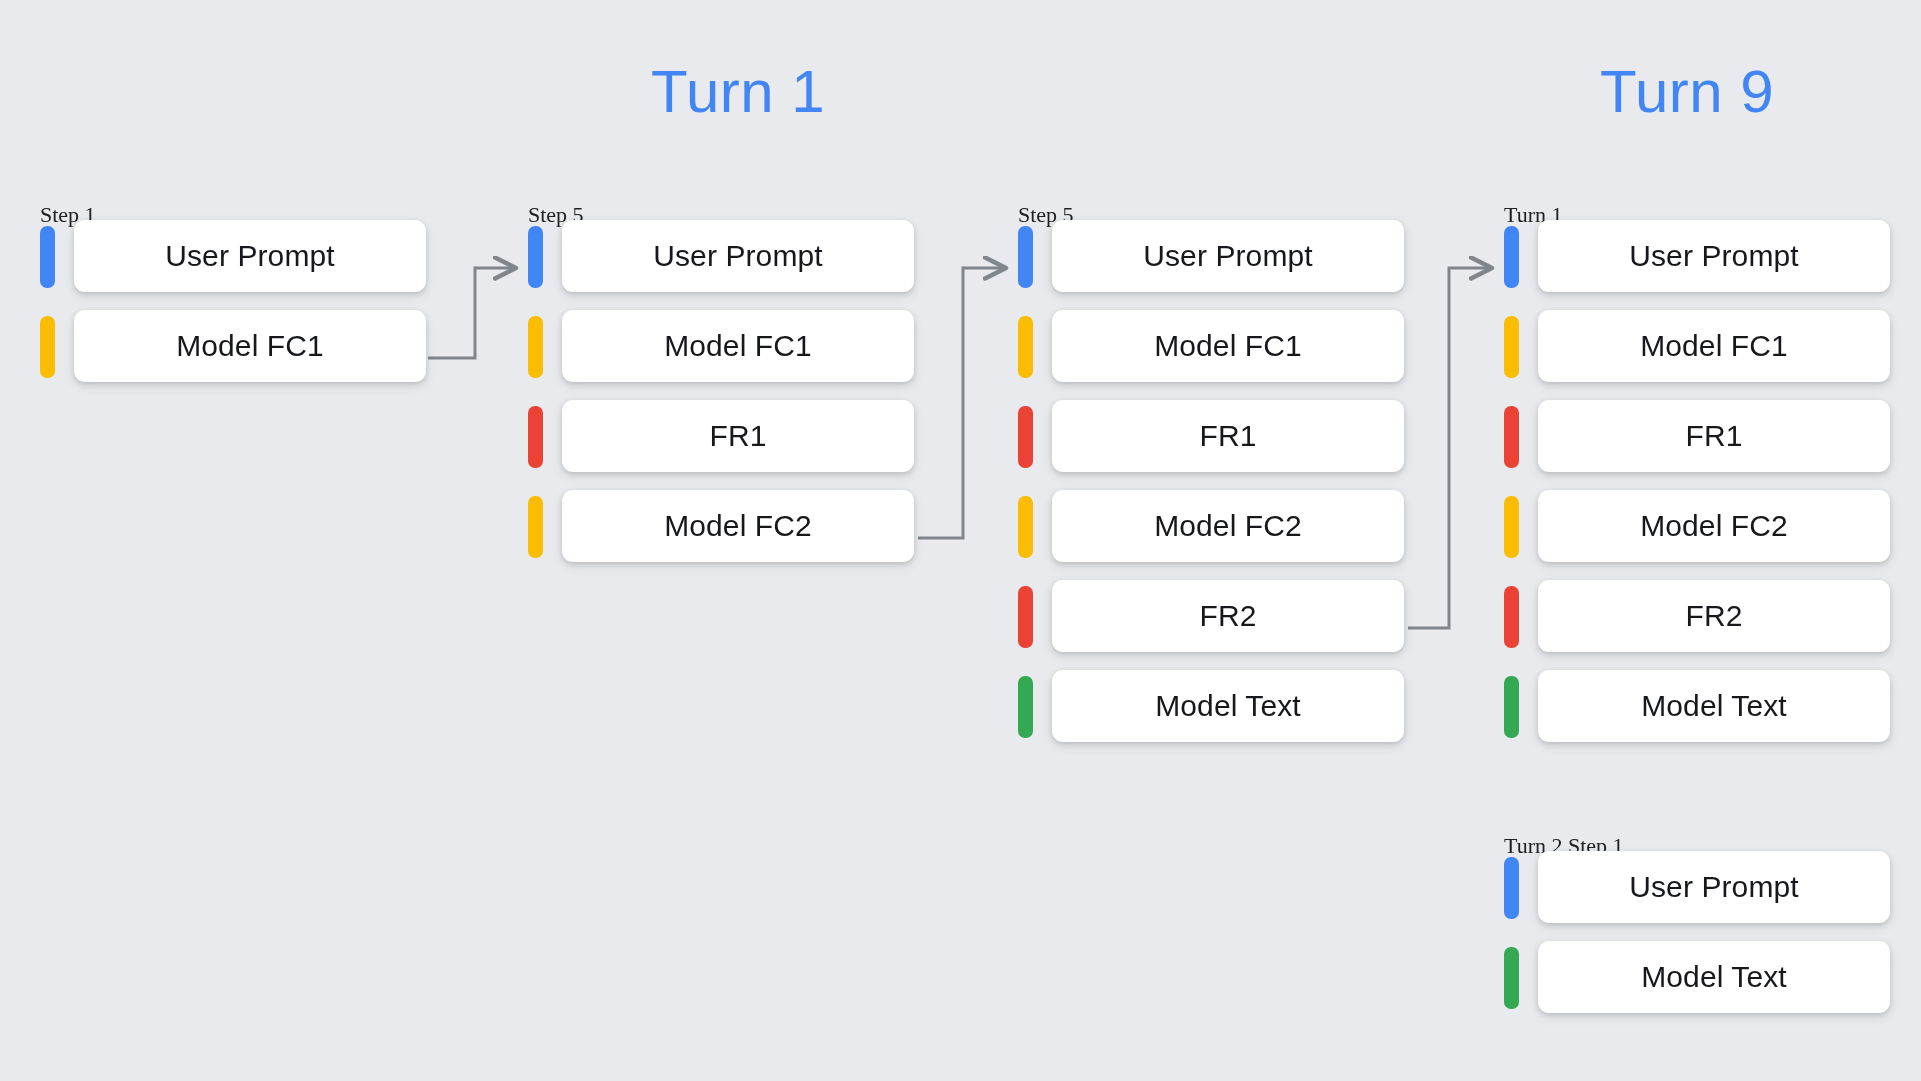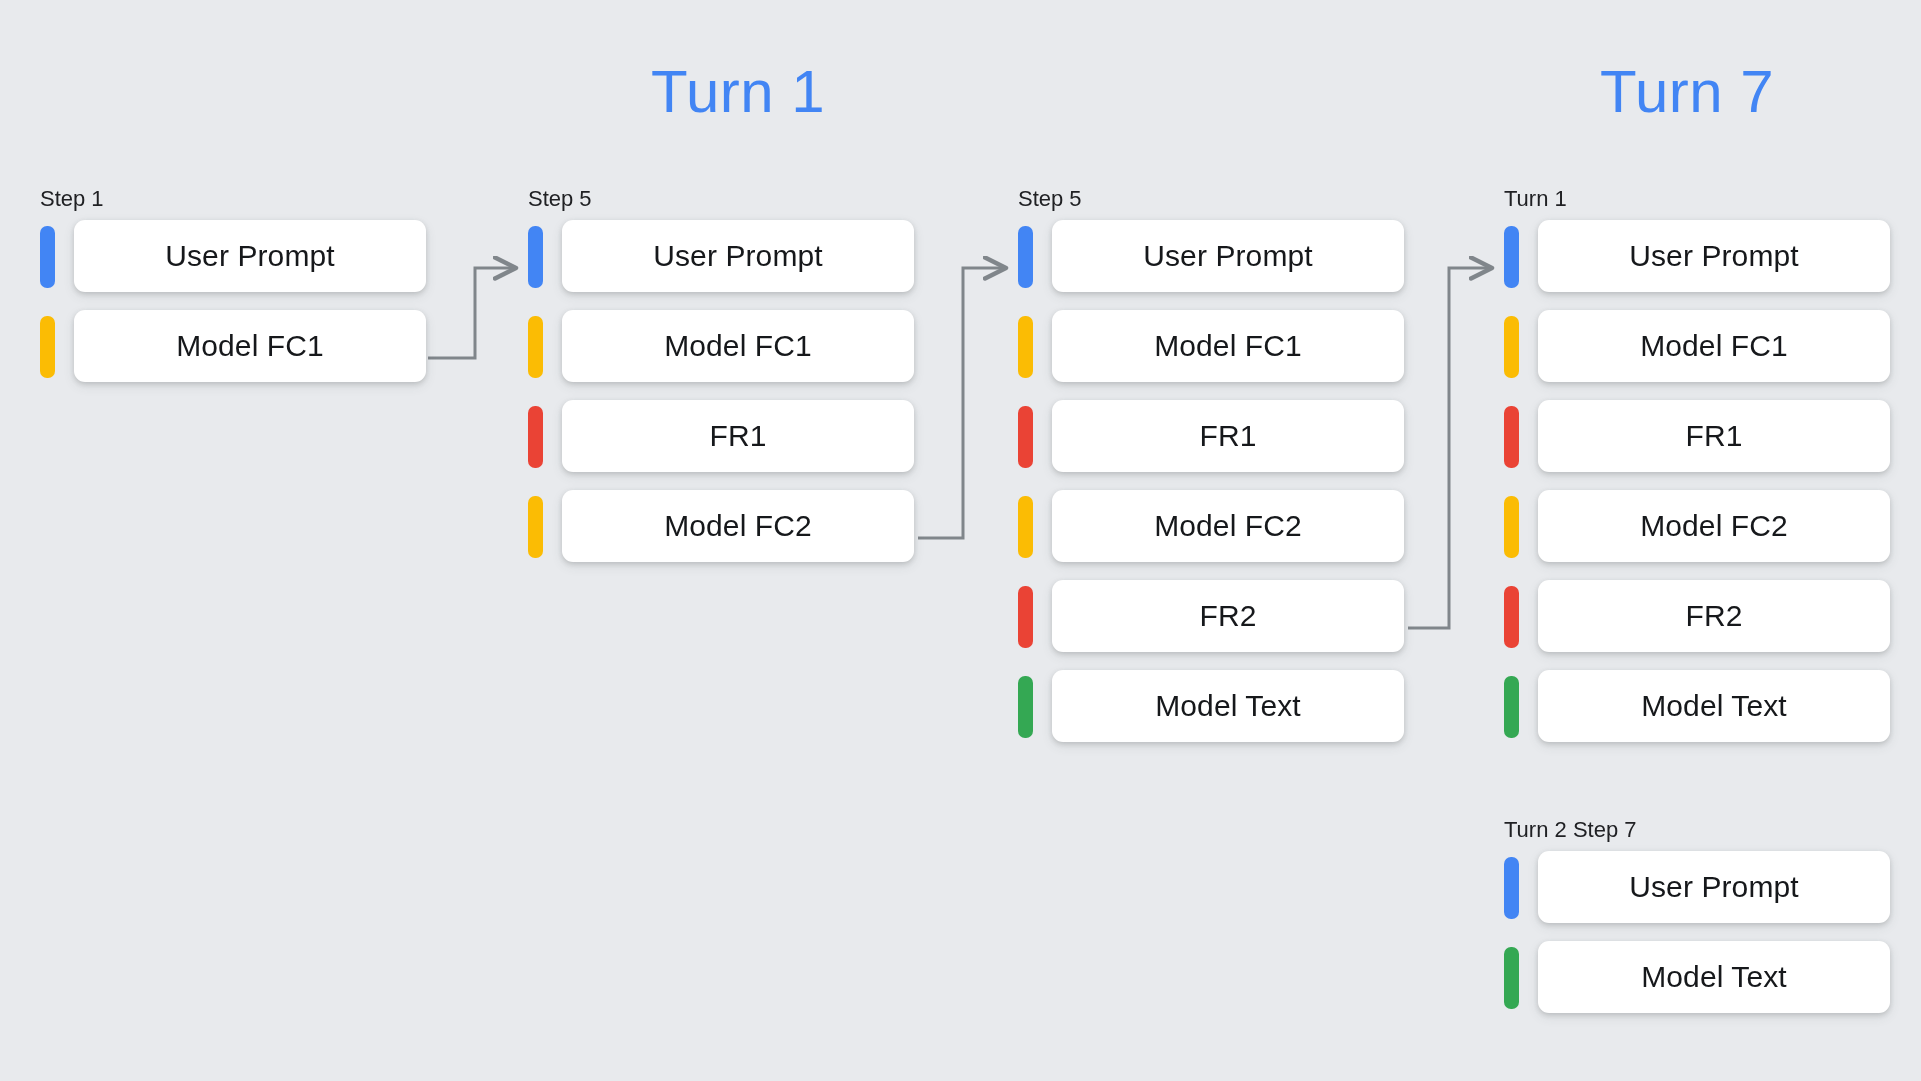--- a/index.html
+++ b/index.html
@@ -39,26 +39,27 @@
 
   
   .column {
     position: absolute;
     width: 0;
     height: 0;
   }
   .col-label {
     position: absolute;
     left: 0;
-    top: 0;
+    top: 16px;
     font-size: 22px;
     font-weight: 400;
     color: #202124;
     white-space: nowrap;
     line-height: 1;
+    font-family: Liberation Serif, serif;
   }
   .rows {
     position: absolute;
     left: 0;
     top: 32px;
   }
 
   
   .row {
     position: relative;
@@ -127,21 +128,21 @@
     pointer-events: none;
   }
 </style>
 </head>
 <body>
 
 <div id="canvas">
 
   <div id="title-turn1" class="section-title">Turn 1</div>
 
-  <div id="title-turn2" class="section-title">Turn 7</div>
+  <div id="title-turn2" class="section-title">Turn 9</div>
 
   <svg id="connectors" viewBox="0 0 1921 1081" width="1921" height="1081">
     <defs>
       <marker id="arrowhead" markerWidth="9" markerHeight="9" refX="7.6" refY="4.1" orient="auto" markerUnits="strokeWidth">
         <path d="M 0.6 0.6 L 7.6 4.1 L 0.6 7.6" fill="none" stroke="#80868b" stroke-width="1.5" stroke-linecap="round" stroke-linejoin="round"></path>
       </marker>
     </defs>
 
     <path d="M 428 358 L 475 358 L 475 268 L 516 268" fill="none" stroke="#80868b" stroke-width="3" stroke-linecap="butt" stroke-linejoin="miter" marker-end="url(#arrowhead)"></path>
 
@@ -276,21 +277,21 @@
       <div class="row">
         <span class="bar green"></span>
         <div class="card">
           <span class="card-label">Model Text</span>
         </div>
       </div>
     </div>
   </div>
 
   <div id="col-turn2step1" class="column">
-    <div class="col-label">Turn 2 Step 7</div>
+    <div class="col-label">Turn 2 Step 1</div>
     <div class="rows">
       <div class="row">
         <span class="bar blue"></span>
         <div class="card">
           <span class="card-label">User Prompt</span>
         </div>
       </div>
       <div class="row">
         <span class="bar green"></span>
         <div class="card">

